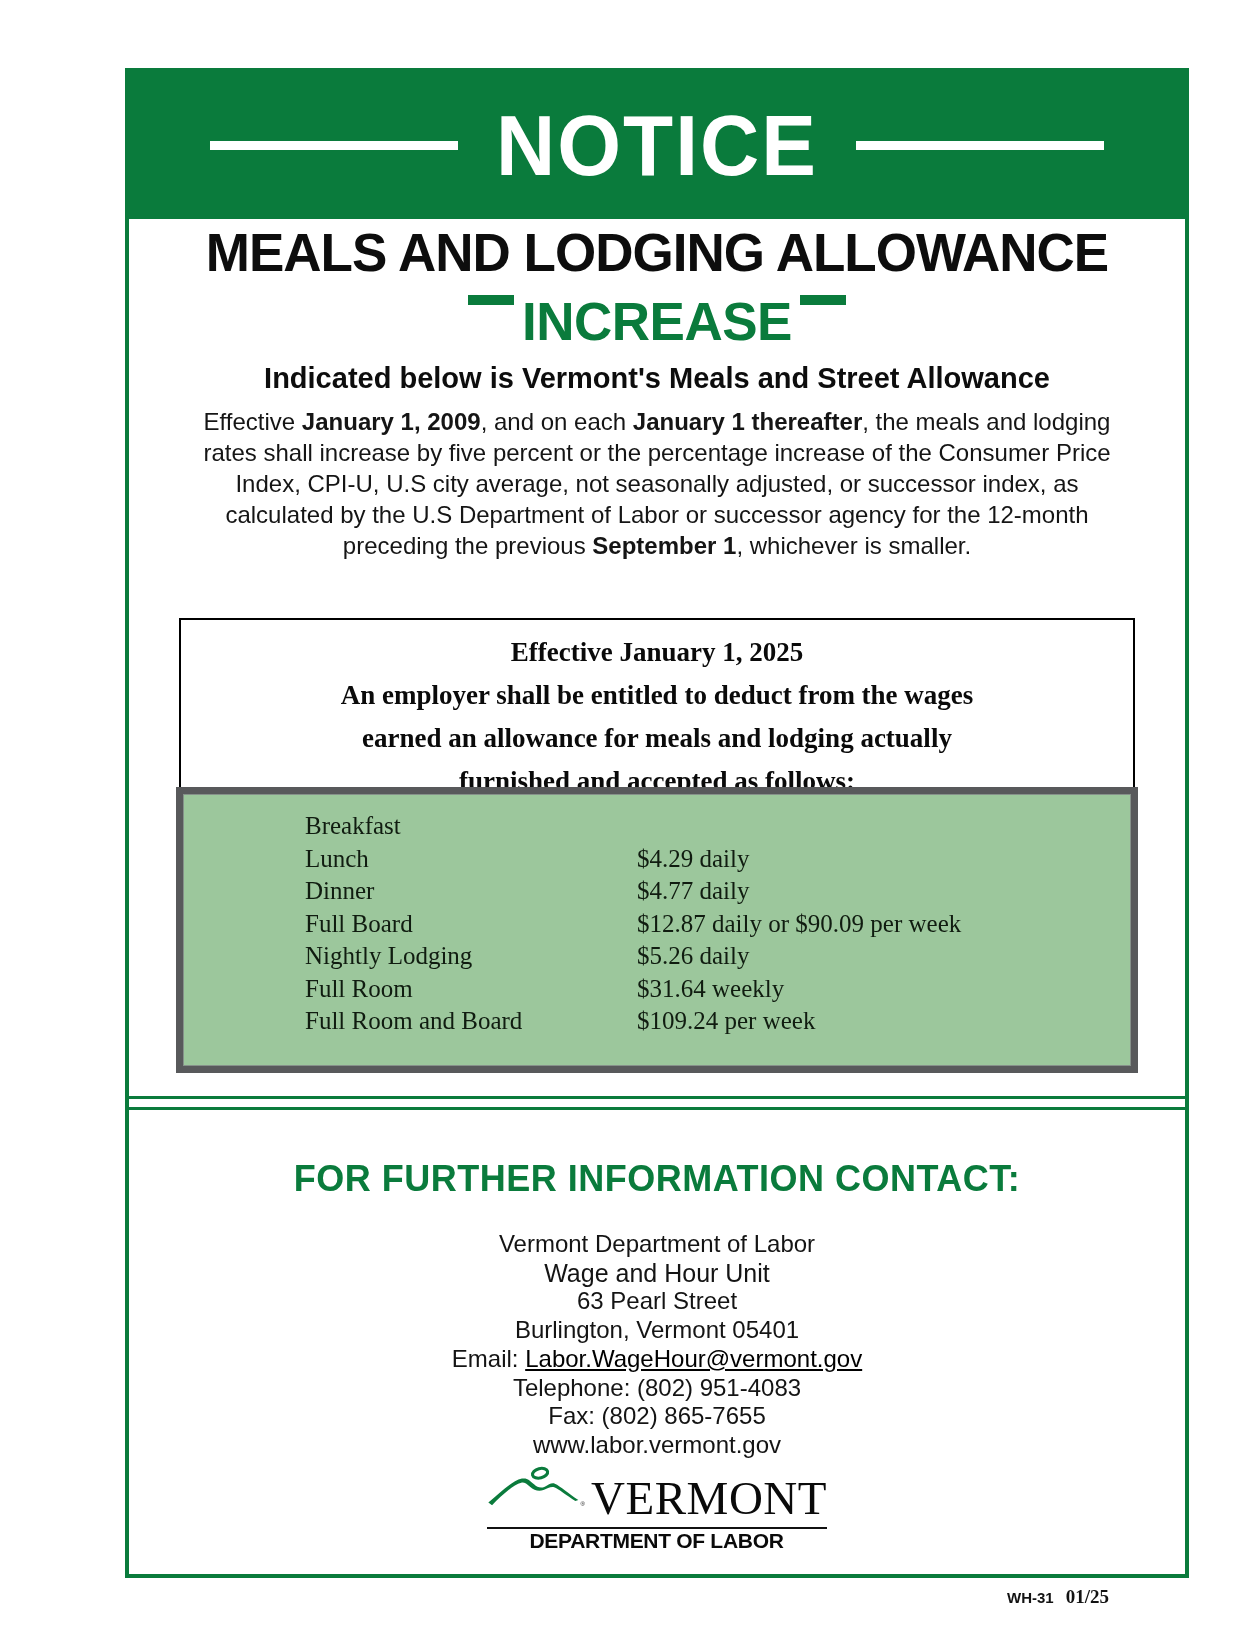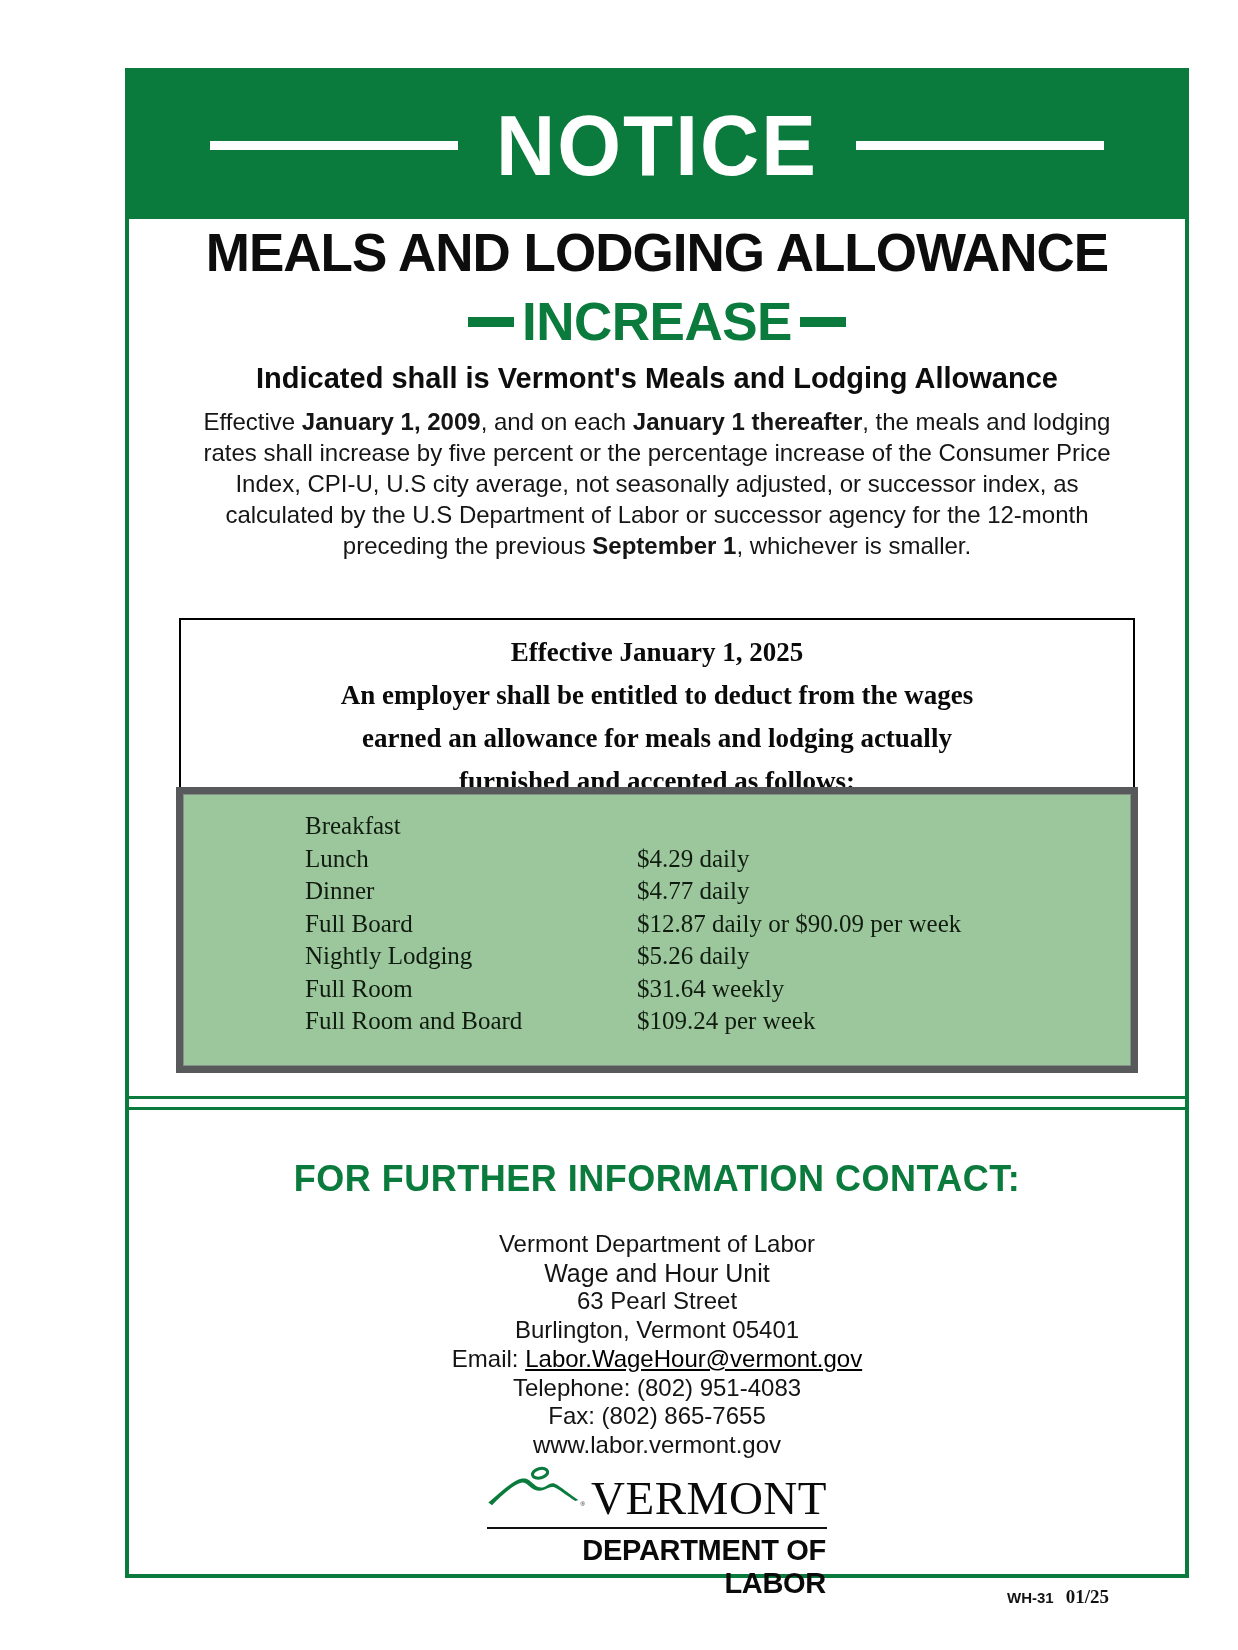--- a/index.html
+++ b/index.html
@@ -17,21 +17,21 @@
   
   .band{position:absolute;left:0;right:0;top:0;height:147px;background:var(--green);
         display:flex;align-items:center;justify-content:center;}
   .band .wdash{width:248px;height:9px;background:#fff;margin:0 38px;}
   .notice{color:#fff;font-size:82px;font-weight:900;letter-spacing:2px;line-height:1;
           font-family:"Liberation Sans",sans-serif;transform:scaleY(1.05);}
 
   
   .main-title{position:absolute;left:0;right:0;top:152px;text-align:center;
               font-size:53px;font-weight:900;letter-spacing:-1px;color:#0d0d0d;line-height:1.1;}
-  .increase-row{position:absolute;left:0;right:0;top:223px;display:flex;align-items:center;justify-content:center;}
+  .increase-row{position:absolute;left:0;right:0;top:223px;display:flex;justify-content:center;}
   .increase-row .gdash{width:46px;height:10px;background:var(--green);margin:0 8px;}
   .increase{color:var(--green);font-size:53px;font-weight:900;letter-spacing:-0.5px;line-height:1;}
 
   .tagline{position:absolute;left:0;right:0;top:290px;text-align:center;
            font-size:29px;font-weight:700;color:#0d0d0d;}
 
   .intro{position:absolute;left:72px;right:72px;top:334px;text-align:center;
          font-size:24px;line-height:31px;color:#151515;}
   .intro .b{font-weight:700;margin-top:14px;}
 
@@ -66,22 +66,22 @@
   .email-link{color:#000000;text-decoration:underline;cursor:pointer;}
 
   
   .logo{position:absolute;left:0;right:0;top:1384px;display:flex;flex-direction:column;align-items:center;}
   .logo-inner{width:340px;}
   .logo-top{display:flex;align-items:flex-end;justify-content:center;
             border-bottom:2px solid #111;padding-bottom:9px;}
   .logo-top svg{display:block;margin-right:2px;}
   .logo-word{font-family:"Liberation Serif",serif;font-size:47px;line-height:0.82;
              letter-spacing:0.5px;color:#0a0a0a;}
-  .logo-dept{text-align:right;font-weight:700;font-size:29px;letter-spacing:-0.3px;
-             margin-top:5px;color:#0a0a0a;padding-right:1px;}
+  .logo-dept{text-align:center;font-weight:700;font-size:21px;letter-spacing:-0.3px;
+             color:#0a0a0a;padding-right:1px;}
 
   
   .form-number{position:absolute;top:1586px;right:90px;white-space:nowrap;}
   .form-number .wh{font-weight:700;font-size:15px;font-family:"Liberation Sans",sans-serif;text-align:right;}
   .form-number .rev{font-size:19px;font-family:"Liberation Serif",serif;font-weight:700;margin-left:12px;}
 </style>
 </head>
 <body>
 
 <div class="page">
@@ -94,21 +94,21 @@
     </div>
 
     <div class="main-title">MEALS AND LODGING ALLOWANCE</div>
 
     <div class="increase-row">
       <span class="gdash"></span>
       <span class="increase">INCREASE</span>
       <span class="gdash"></span>
     </div>
 
-    <div class="tagline">Indicated shall is Vermont's Meals and Lodging Allowance</div>
+    <div class="tagline">Indicated below is Vermont's Meals and Street Allowance</div>
 
     <p class="intro"><span>Effective </span><span class="b">January 1, 2009</span><span>, and on each </span><span class="b">January 1 thereafter</span><span>, the meals and lodging rates shall increase by five percent or the percentage increase of the Consumer Price Index, CPI-U, U.S city average, not seasonally adjusted, or successor index, as calculated by the U.S Department of Labor or successor agency for the 12-month preceding the previous </span><span class="b">September 1</span><span>, whichever is smaller.</span></p>
 
     <div class="effective-box">
       <div>Effective January 1, 2025</div>
       <div>An employer shall be entitled to deduct from the wages</div>
       <div>earned an allowance for meals and lodging actually</div>
       <div>furnished and accepted as follows:</div>
     </div>
 

